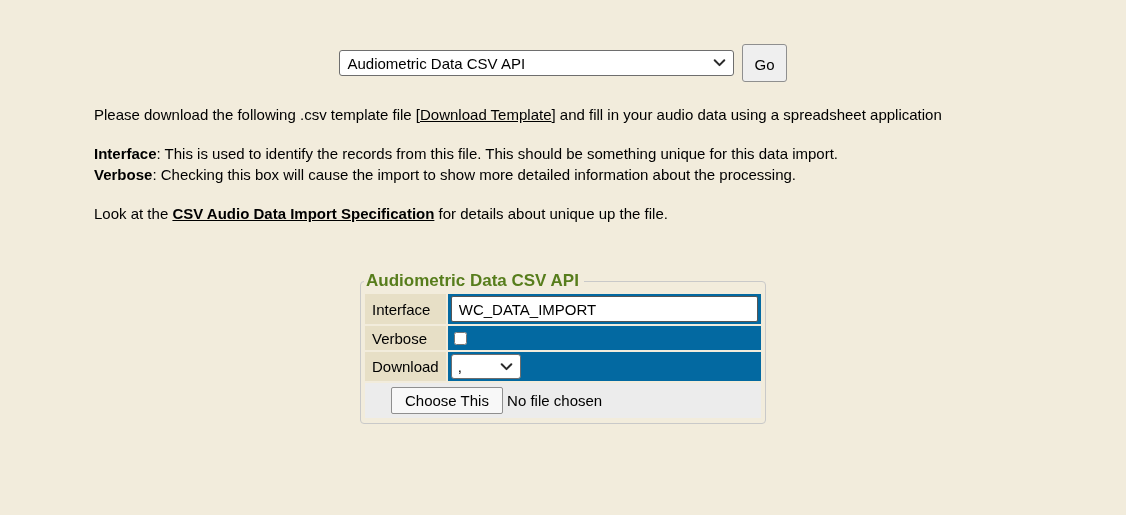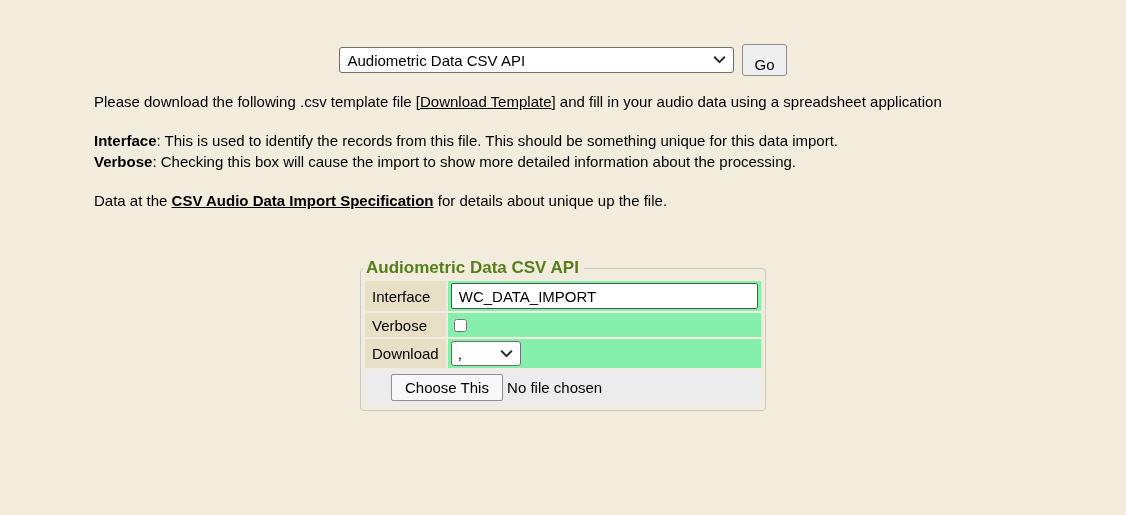--- a/index.html
+++ b/index.html
@@ -15,39 +15,39 @@
   select{
     appearance:none;-webkit-appearance:none;-moz-appearance:none;
     background:#fff;border:1px solid #6e6e6e;border-radius:3px;
     font-family:"Liberation Sans",sans-serif;font-size:15px;color:#000;
   }
   .api-select{width:395px;height:26px;padding:0 28px 0 7px;}
   .chev{position:absolute;right:8px;top:50%;transform:translateY(-50%);pointer-events:none;line-height:0;}
   .btn{
     background:#efefef;border:1px solid #8f8f8f;border-radius:3px;
     font-family:"Liberation Sans",sans-serif;font-size:15px;color:#000;
-    height:32px;padding:11px 11px;cursor:pointer;
+    height:38px;padding:11px 11px;cursor:pointer;
   }
   
-  .intro{margin:15px 94px 0;line-height:21px;}
+  .intro{margin:22px 94px 0;line-height:21px;}
   .intro p{margin:0 0 18px;}
   .intro p:last-child{margin-bottom:0;}
   a.link{color:#000;text-decoration:underline;cursor:pointer;}
   a.link.bold{font-weight:bold;}
   
   .form-area{display:flex;justify-content:center;margin-top:47px;}
   fieldset{
     width:400px;margin:0;padding:1px 2px 3px;
     border:1px solid #c9c9c9;border-radius:4px;background:transparent;
   }
   legend{font-size:17px;font-weight:bold;color:#577d1c;padding:0 5px 0 2px;margin-left:1px;}
   table.form-table{width:100%;border-collapse:separate;border-spacing:2px;}
   td{font-size:15px;vertical-align:middle;}
   td.lbl{background:#e7dfc6;padding:3px 7px;width:62px;white-space:nowrap;}
-  td.val{background:#86efac;padding:2px 3px;}
+  td.val{background:#0369a1;padding:2px 3px;}
   .text-input{
     width:100%;box-sizing:border-box;height:26px;
     border:1px solid #555;border-radius:2px;background:#fff;
     font-family:"Liberation Sans",sans-serif;font-size:15px;padding:1px 7px;
   }
   .cb{width:13px;height:13px;margin:4px 3px 2px;accent-color:#fff;}
   .delim-select{width:70px;height:25px;padding:0 22px 0 6px;}
   td.file-row{background:#ececec;padding:4px 4px 4px 26px;}
   .file-btn{background:#f8f8f8;border:1px solid #8f8f8f;border-radius:2px;height:27px;padding:2px 13px;}
   .file-status{}
@@ -69,21 +69,21 @@
     </span>
   </span>
   <button type="button" class="btn">Go</button>
 </div>
 
 <div class="intro">
   <p><span>Please download the following .csv template file [</span><a class="link">Download Template</a><span>] and fill in your audio data using a spreadsheet application</span></p>
 
   <p><b>Interface</b><span>: This is used to identify the records from this file. This should be something unique for this data import.</span><br><b>Verbose</b><span>: Checking this box will cause the import to show more detailed information about the processing.</span></p>
 
-  <p><span>Data at the </span><a class="link bold">CSV Audio Data Import Specification</a><span> for details about unique up the file.</span></p>
+  <p><span>Look at the </span><a class="link bold">CSV Audio Data Import Specification</a><span> for details about unique up the file.</span></p>
 </div>
 
 <div class="form-area">
   <form>
     <fieldset>
       <legend>Audiometric Data CSV API</legend>
       <table class="form-table">
         <tbody>
             <tr>
           <td class="lbl">Interface</td>

